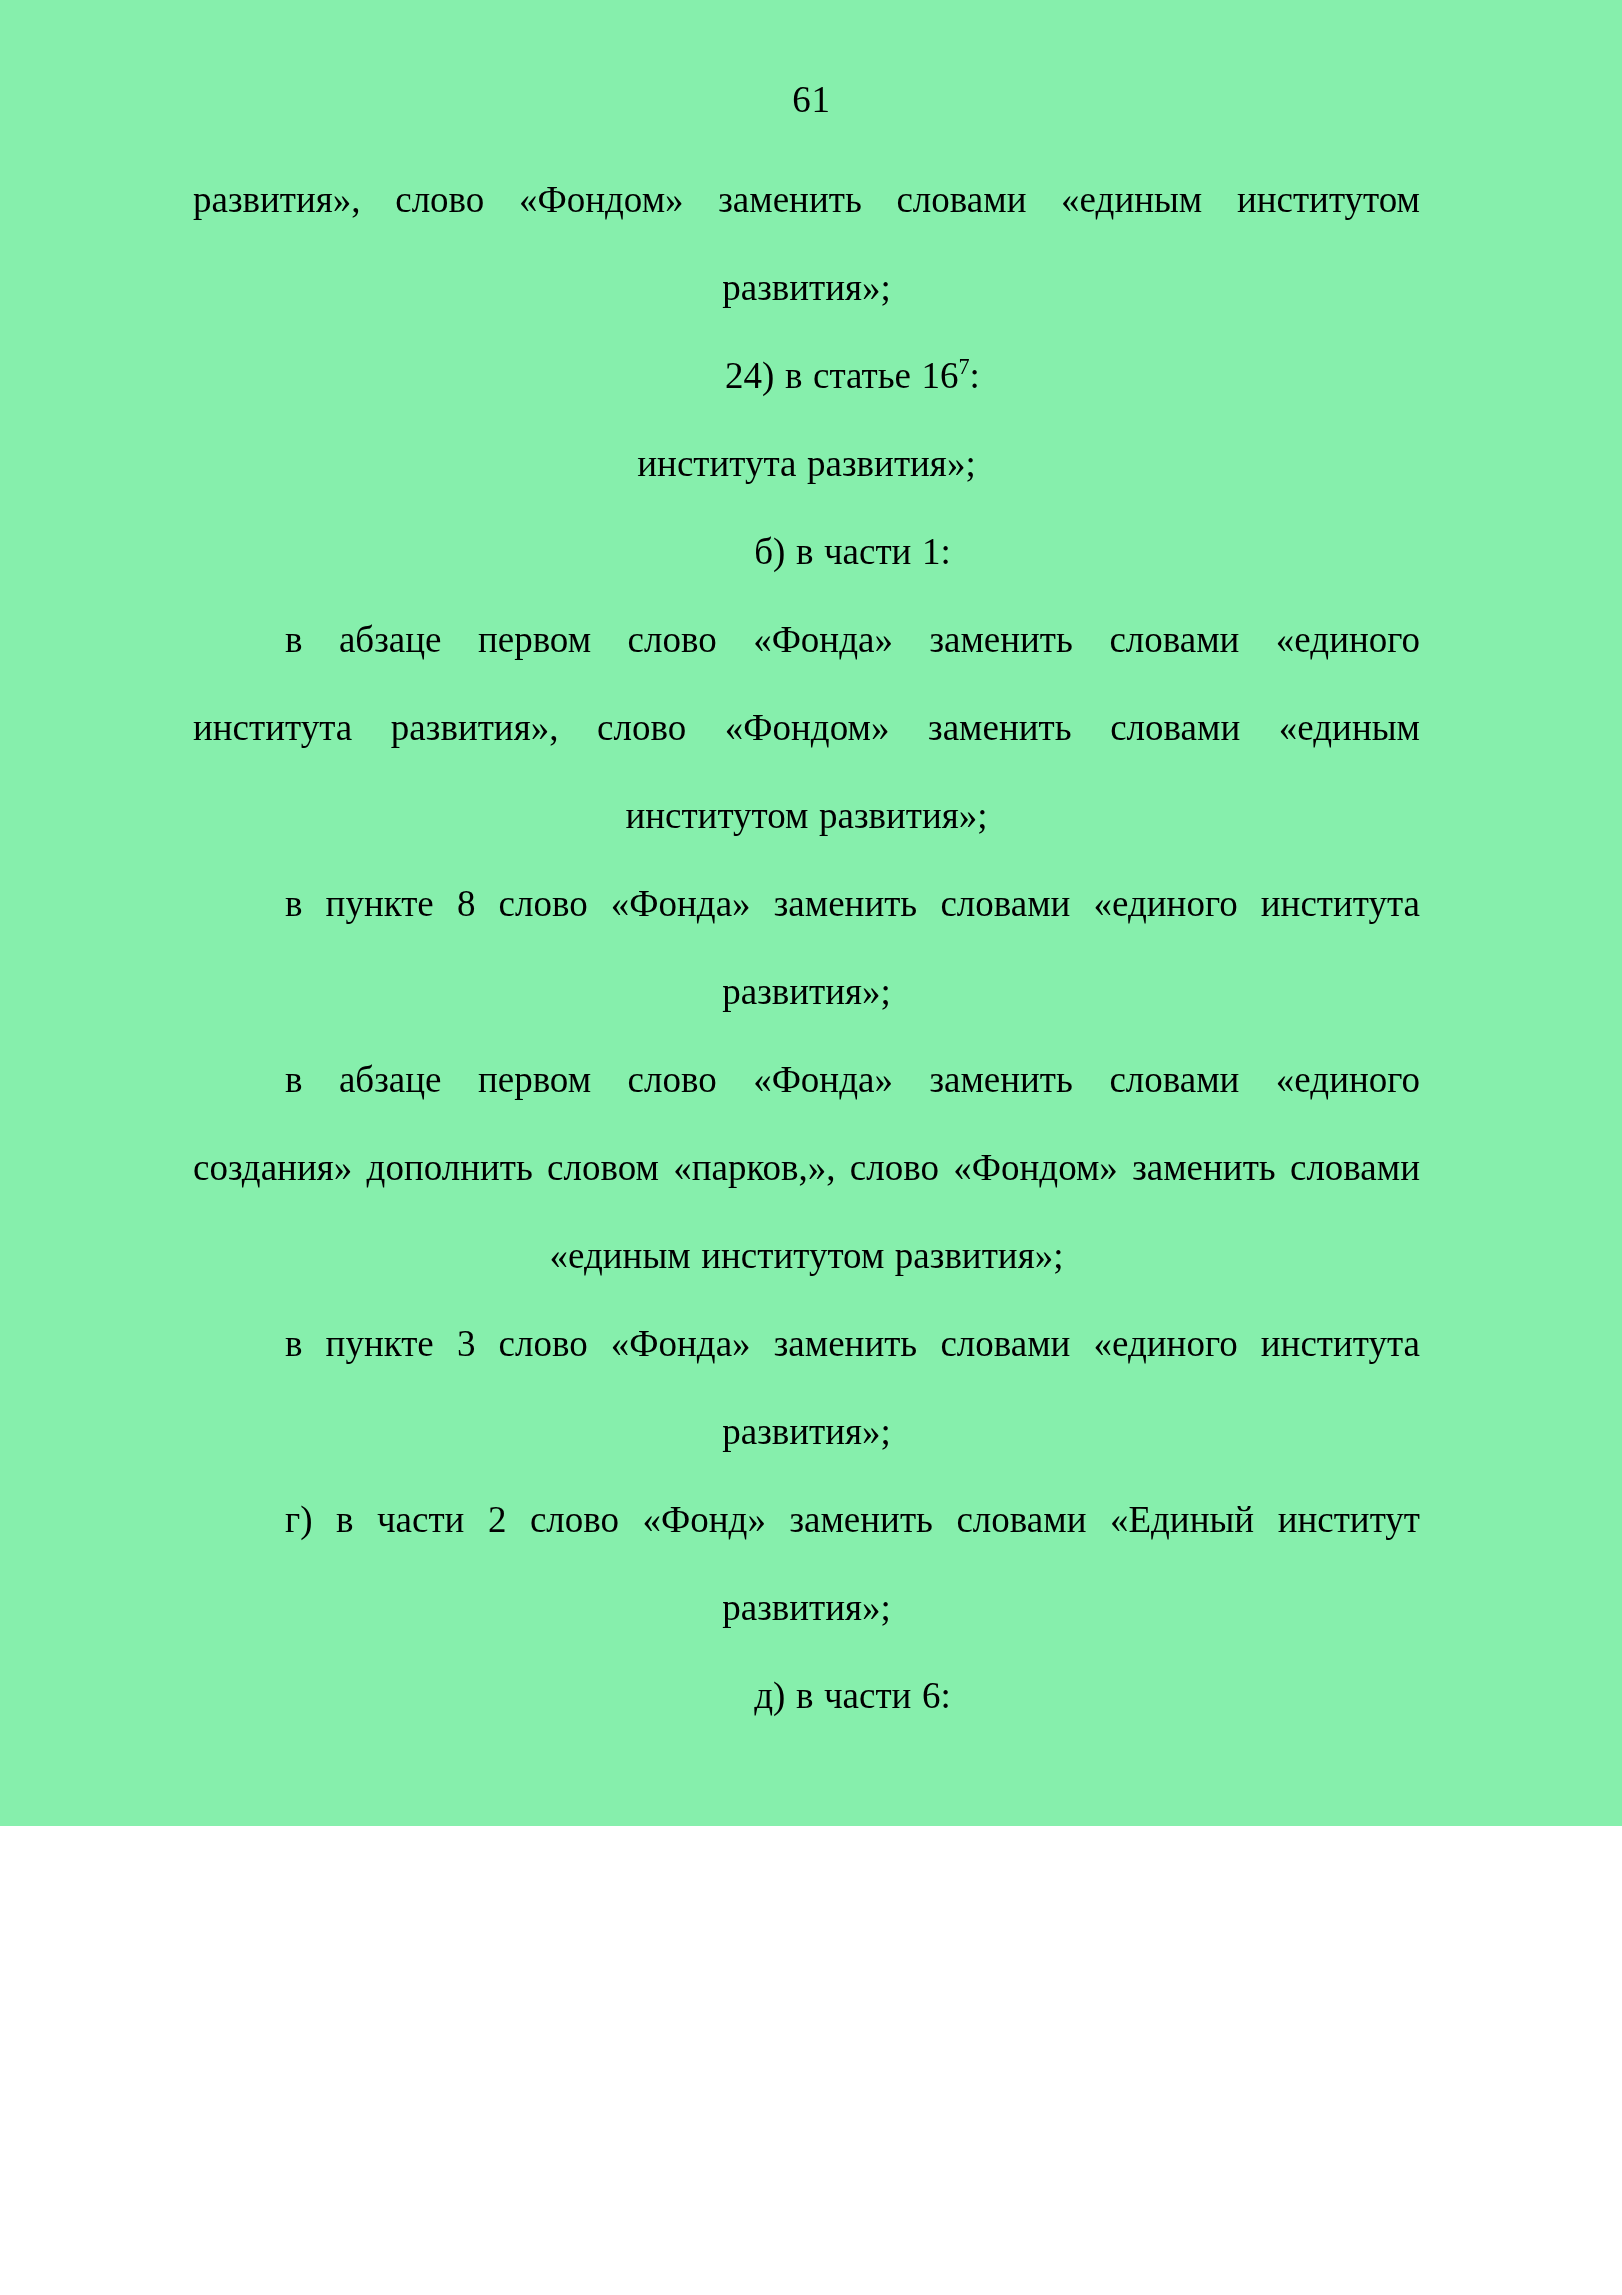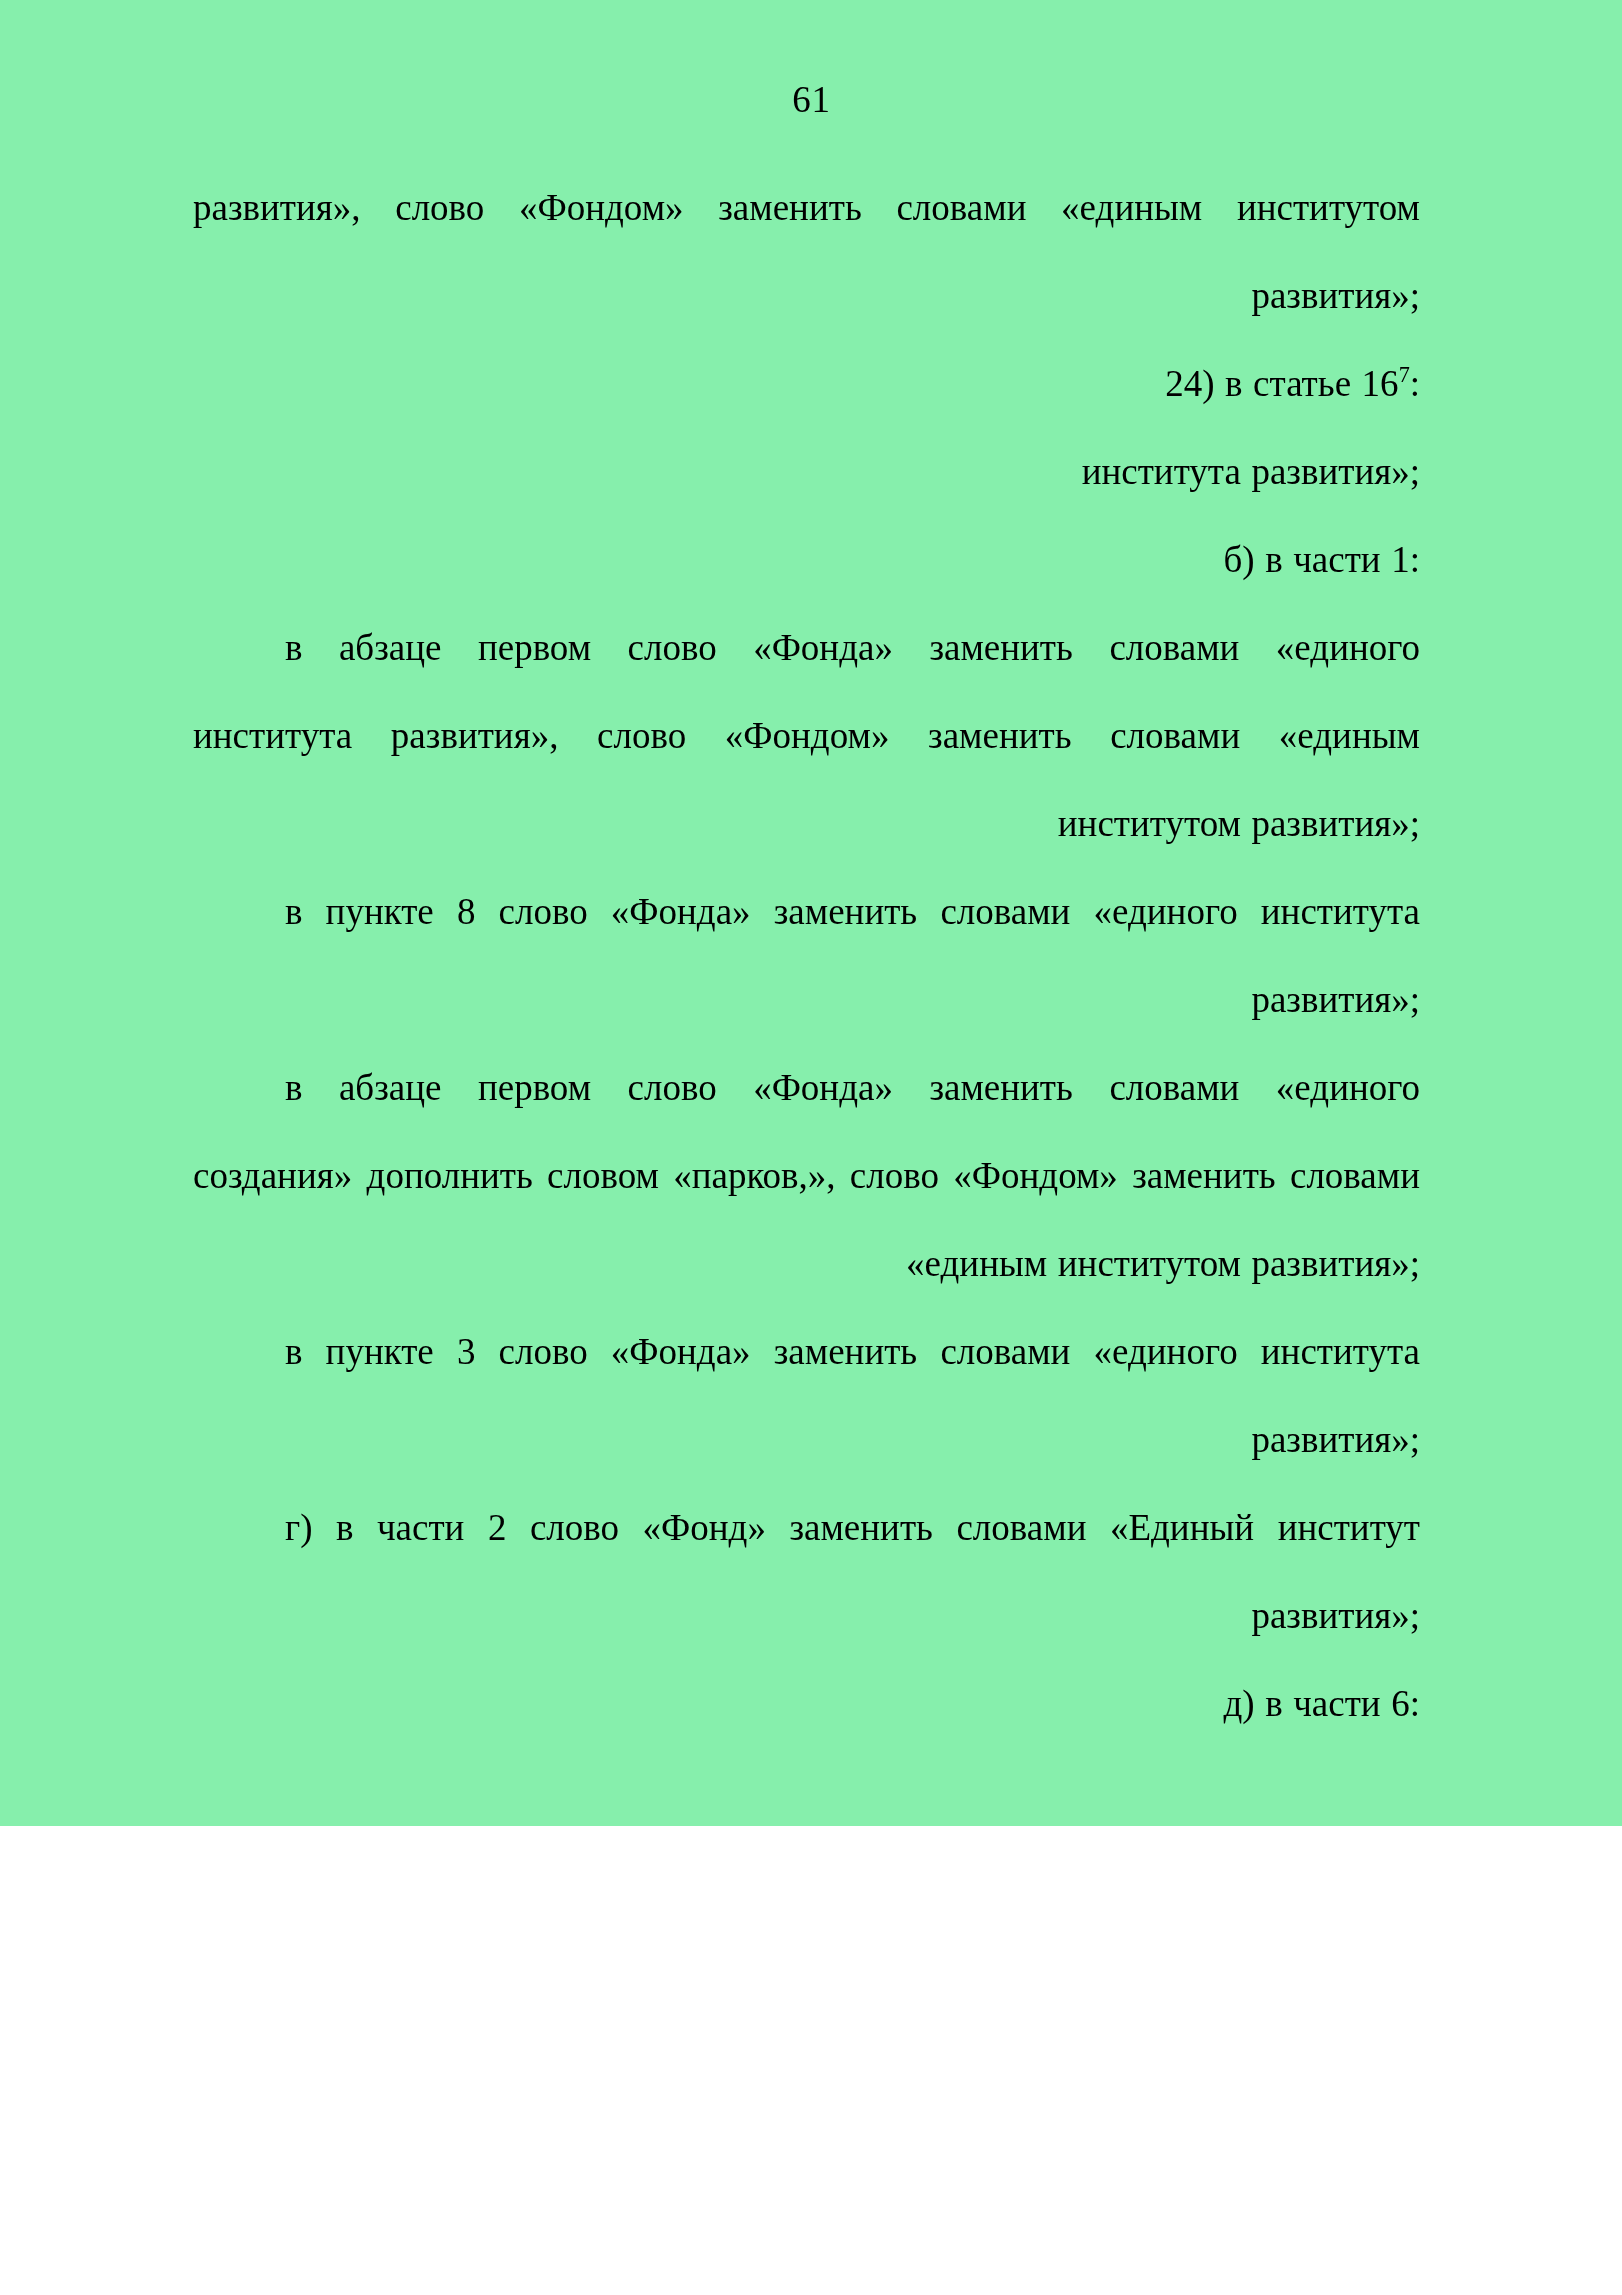--- a/index.html
+++ b/index.html
@@ -22,29 +22,29 @@
     top: 81px;
     left: 0;
     width: 1623px;
     text-align: center;
     font-size: 37px;
     line-height: 37px;
     letter-spacing: 0.7px;
   }
   .content {
     position: absolute;
-    top: 164px;
+    top: 156px;
     left: 193px;
     width: 1227px;
   }
   .line {
     height: 88px;
     line-height: 88px;
     font-size: 37px;
-    text-align: right;
+    text-align: center;
     word-spacing: 1.3px;
   }
   .line.indent {
     padding-left: 92px;
   }
   .line.justify {
     text-align: justify;
     text-align-last: justify;
     text-justify: inter-word;
   }

